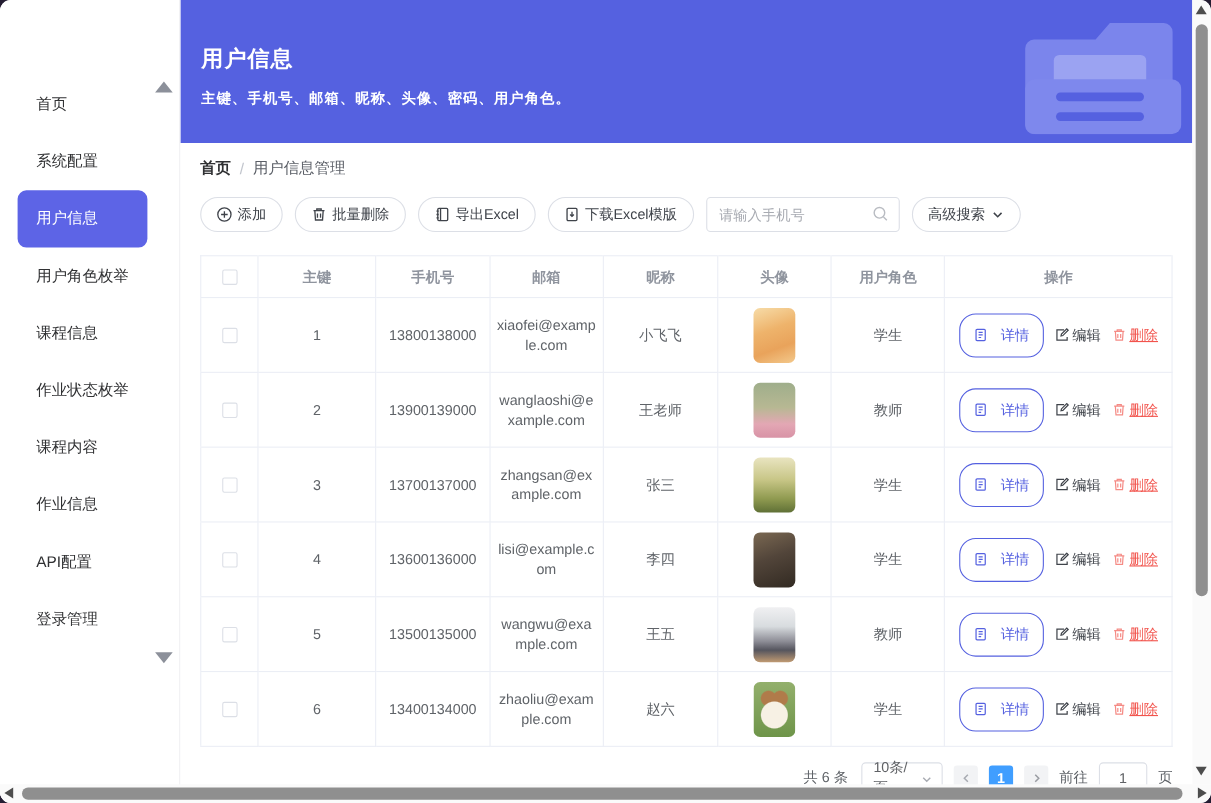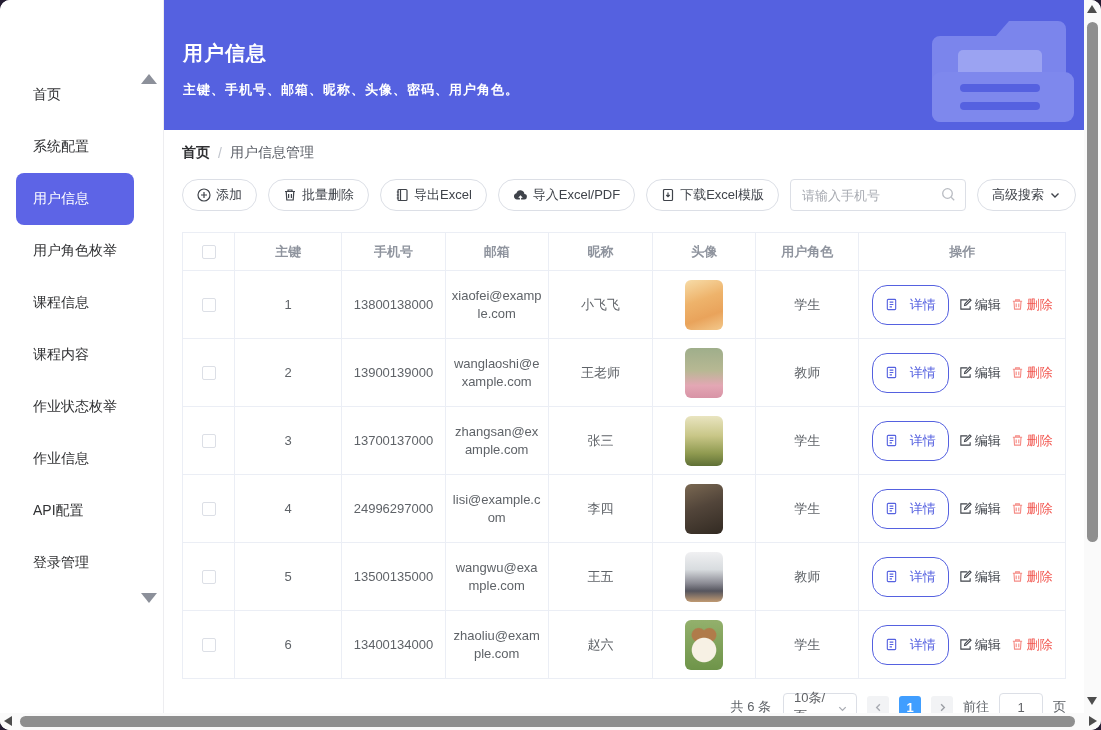--- a/index.html
+++ b/index.html
@@ -51,21 +51,21 @@
   .av1 { background:linear-gradient(160deg,#f7dca8 0%,#eeb36b 40%,#e9a35b 70%,#f3c98c 100%); }
   .av2 { background:linear-gradient(180deg,#9fae8b 0%,#b7b893 45%,#e3a7b4 75%,#d893a6 100%); }
   .av3 { background:linear-gradient(180deg,#e9e4c0 0%,#c8c687 40%,#8f9a50 75%,#5f7036 100%); }
   .av4 { background:linear-gradient(160deg,#7a6852 0%,#52453a 45%,#322a22 100%); }
   .av5 { background:linear-gradient(180deg,#f0f0f2 0%,#d8dcdf 35%,#8d8d96 62%,#55555e 78%,#c09a72 100%); }
   .av6 { background:radial-gradient(circle at 50% 60%,#f7f1e4 0 33%,rgba(0,0,0,0) 36%),radial-gradient(circle at 36% 30%,#b07b4a 0 15%,rgba(0,0,0,0) 18%),radial-gradient(circle at 64% 30%,#b07b4a 0 15%,rgba(0,0,0,0) 18%),linear-gradient(180deg,#93b06c,#6e9449); }
   .acts { display:flex; align-items:center; justify-content:center; gap:10px; }
   .btn-detail { height:40px; padding:0 12px; border:1px solid #5561e0; border-radius:15px; background:#fff; color:#5561e0; font-size:13px; display:flex; align-items:center; gap:12px; cursor:pointer; }
   .lnk { display:flex; align-items:center; gap:3px; font-size:13px; cursor:pointer; white-space:nowrap; }
   .lnk-edit { color:#3f434a; }
-  .lnk-del { color:#f2544d; }
+  .lnk-del { color:#f2544d;text-decoration:underline; }
 
   
   .pager { margin-top:14px; display:flex; align-items:center; justify-content:flex-end; gap:10px; font-size:13px; color:#5f6368; }
   .pg-total { margin-right:2px; }
   .pg-size { position:relative; width:74px; height:28px; border:1px solid #dcdfe6; border-radius:4px; display:flex; align-items:center; padding:0 24px 0 10px; cursor:pointer; color:#606266; }
   .pg-size svg { position:absolute; right:8px; top:9px; }
   .pg-sq { width:22px; height:22px; border-radius:3px; display:flex; align-items:center; justify-content:center; cursor:pointer; }
   .pg-arrow { background:#f2f3f5; color:#a8abb2; font-size:14px; }
   .pg-cur { background:#409eff; color:#fff; font-weight:bold; font-size:13px; }
   .pg-goto { width:44px; height:28px; border:1px solid #dcdfe6; border-radius:4px; text-align:center; font-size:13px; color:#606266; outline:none; font-family:inherit; }
@@ -99,24 +99,24 @@
       <div class="nav-item active">
           <span>用户信息</span>
         </div>
       <div class="nav-item">
           <span>用户角色枚举</span>
         </div>
       <div class="nav-item">
           <span>课程信息</span>
         </div>
       <div class="nav-item">
+          <span>作业状态枚举</span>
+        </div>
+      <div class="nav-item">
           <span>课程内容</span>
-        </div>
-      <div class="nav-item">
-          <span>作业状态枚举</span>
         </div>
       <div class="nav-item">
           <span>作业信息</span>
         </div>
       <div class="nav-item">
           <span>API配置</span>
         </div>
       <div class="nav-item">
           <span>登录管理</span>
         </div>
@@ -163,27 +163,20 @@
           <span>批量删除</span>
         </button>
         <button class="tb-btn">
           <svg width="14" height="14" viewBox="0 0 14 14" fill="none" stroke="#3f434a" stroke-width="1.2">
               <rect x="3" y="1.5" width="9" height="11" rx="1"></rect>
               <path d="M5.5 1.5v11M1.8 4h2M1.8 7h2M1.8 10h2"></path>
             </svg>
           <span>导出Excel</span>
         </button>
         <button class="tb-btn">
-          <svg width="15" height="14" viewBox="0 0 15 14">
-              <path d="M4 11.5a3.2 3.2 0 0 1-.6-6.3 4.1 4.1 0 0 1 8 .9 2.7 2.7 0 0 1-.4 5.4z" fill="#3f434a"></path>
-              <path d="M7.5 12.5V8.2M5.8 9.8l1.7-1.7 1.7 1.7" stroke="#fff" stroke-width="1.1" fill="none"></path>
-            </svg>
-          <span>导入Excel/PDF</span>
-        </button>
-        <button class="tb-btn">
           <svg width="14" height="14" viewBox="0 0 14 14" fill="none" stroke="#3f434a" stroke-width="1.2">
               <rect x="2.5" y="1.5" width="9" height="11" rx="1"></rect>
               <path d="M7 4.5v4M5.3 7l1.7 1.7L8.7 7"></path>
             </svg>
           <span>下载Excel模版</span>
         </button>
         <div class="search-box">
           <input class="search-input" type="text" placeholder="请输入手机号" style="">
           <span class="search-ico">
             <svg width="15" height="15" viewBox="0 0 15 15" fill="none" stroke="#b9bcc2" stroke-width="1.3">
@@ -319,21 +312,21 @@
                       <path d="M2 3.5h10M5 3.5V2h4v1.5M3.2 3.5l.6 8.5h6.4l.6-8.5M5.6 6v4M8.4 6v4"></path>
                     </svg>
                     <span>删除</span>
                   </span>
             </div>
               </td>
           </tr>
           <tr>
             <td><span class="ckbox"></span></td>
             <td>4</td>
-            <td>24996297000</td>
+            <td>13600136000</td>
             <td>lisi@example.com</td>
             <td>李四</td>
             <td><span class="avatar av4"></span></td>
             <td>学生</td>
             <td>
                 <div class="acts">
               <button class="btn-detail">
                     <svg width="13" height="13" viewBox="0 0 14 14" fill="none" stroke="#5561e0" stroke-width="1.2">
                       <rect x="2.5" y="1.5" width="9" height="11" rx="1"></rect>
                       <path d="M5 4.5h4M5 7h4M5 9.5h2.5"></path>

